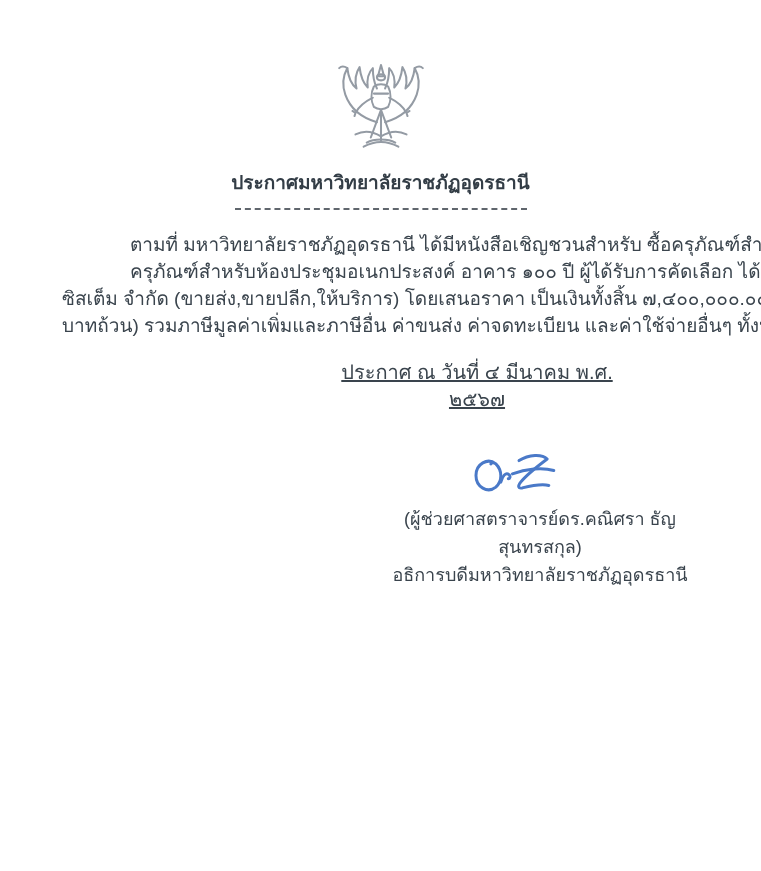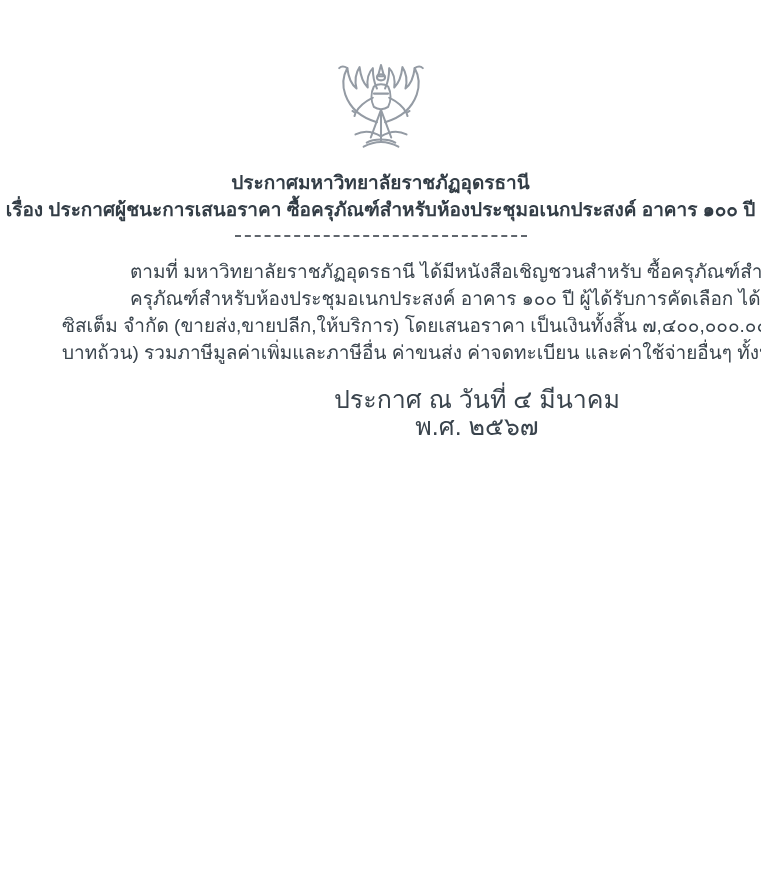--- a/index.html
+++ b/index.html
@@ -39,22 +39,23 @@
     line-height: 27px;
   }
   .body-line { white-space: nowrap; }
   .body-line.indent { padding-left: 68px; }
 
   .date-line {
     margin-top: 20px;
     margin-left: 312px;
     width: 330px;
     text-align: center;
-    font-size: 25px;
+    font-size: 20px;
     line-height: 27px;
+    text-decoration: underline;
   }
 
   .signature-block {
     margin-top: 36px;
     margin-left: 390px;
     width: 300px;
     text-align: center;
     font-size: 18px;
     line-height: 28px;
   }
@@ -92,28 +93,39 @@
 
         <path d="M120,94 L100,148 M120,94 L120,156 M120,94 L140,148"></path>
         <path d="M120,146 C104,136 86,134 70,142 M120,146 C136,136 154,134 170,142"></path>
         <path d="M92,158 C106,150 134,150 148,158 M86,166 C108,154 132,154 154,166"></path>
       </g>
     </svg>
   </div>
 
   <div class="title-block">
     <div>ประกาศมหาวิทยาลัยราชภัฏอุดรธานี</div>
-    <div>เรื่อง ประกาศผู้ชนะการเสนอราคา ซื้อครุภัณฑ์สำหรับห้องประชุมอเนกประสงค์ อาคาร ๑๐๐ ปี</div>
   </div>
 
   <div class="divider"></div>
 
   <div class="body-block">
     <div class="body-line indent">ตามที่ มหาวิทยาลัยราชภัฏอุดรธานี ได้มีหนังสือเชิญชวนสำหรับ ซื้อครุภัณฑ์สำหรับห้องประชุม</div>
     <div class="body-line indent">ครุภัณฑ์สำหรับห้องประชุมอเนกประสงค์ อาคาร ๑๐๐ ปี ผู้ได้รับการคัดเลือก ได้แก่ บริษัท ซีโบร</div>
     <div class="body-line">ซิสเต็ม จำกัด (ขายส่ง,ขายปลีก,ให้บริการ) โดยเสนอราคา เป็นเงินทั้งสิ้น ๗,๔๐๐,๐๐๐.๐๐ บาท (เจ็ดล้านสี่แสน</div>
     <div class="body-line">บาทถ้วน) รวมภาษีมูลค่าเพิ่มและภาษีอื่น ค่าขนส่ง ค่าจดทะเบียน และค่าใช้จ่ายอื่นๆ ทั้งปวง</div>
   </div>
 
   <div class="date-line">ประกาศ ณ วันที่  ๔  มีนาคม พ.ศ. ๒๕๖๗</div>
 
+  <div class="signature-block">
+    <svg class="signature-draw" viewBox="0 0 140 64" width="116" height="53" aria-hidden="true">
+      <g stroke="#4a79c8" stroke-width="3.6" fill="none" stroke-linecap="round" stroke-linejoin="round">
+        <path d="M36,18 C26,10 12,18 12,32 C12,46 26,54 36,46 C44,39 44,26 36,18 C34,16 31,16 30,18"></path>
+        <path d="M42,40 C44,32 48,28 52,31 C54,33 53,36 51,36"></path>
+        <path d="M64,14 C76,6 92,6 98,12 C90,18 74,30 66,40 C62,45 63,48 68,47 C80,44 92,42 100,44"></path>
+        <path d="M56,30 C72,24 92,22 106,26"></path>
+      </g>
+    </svg>
+    <div>(ผู้ช่วยศาสตราจารย์ดร.คณิศรา ธัญสุนทรสกุล)</div>
+    <div>อธิการบดีมหาวิทยาลัยราชภัฏอุดรธานี</div>
+  </div>
 
 </div>
 
 </body></html>

